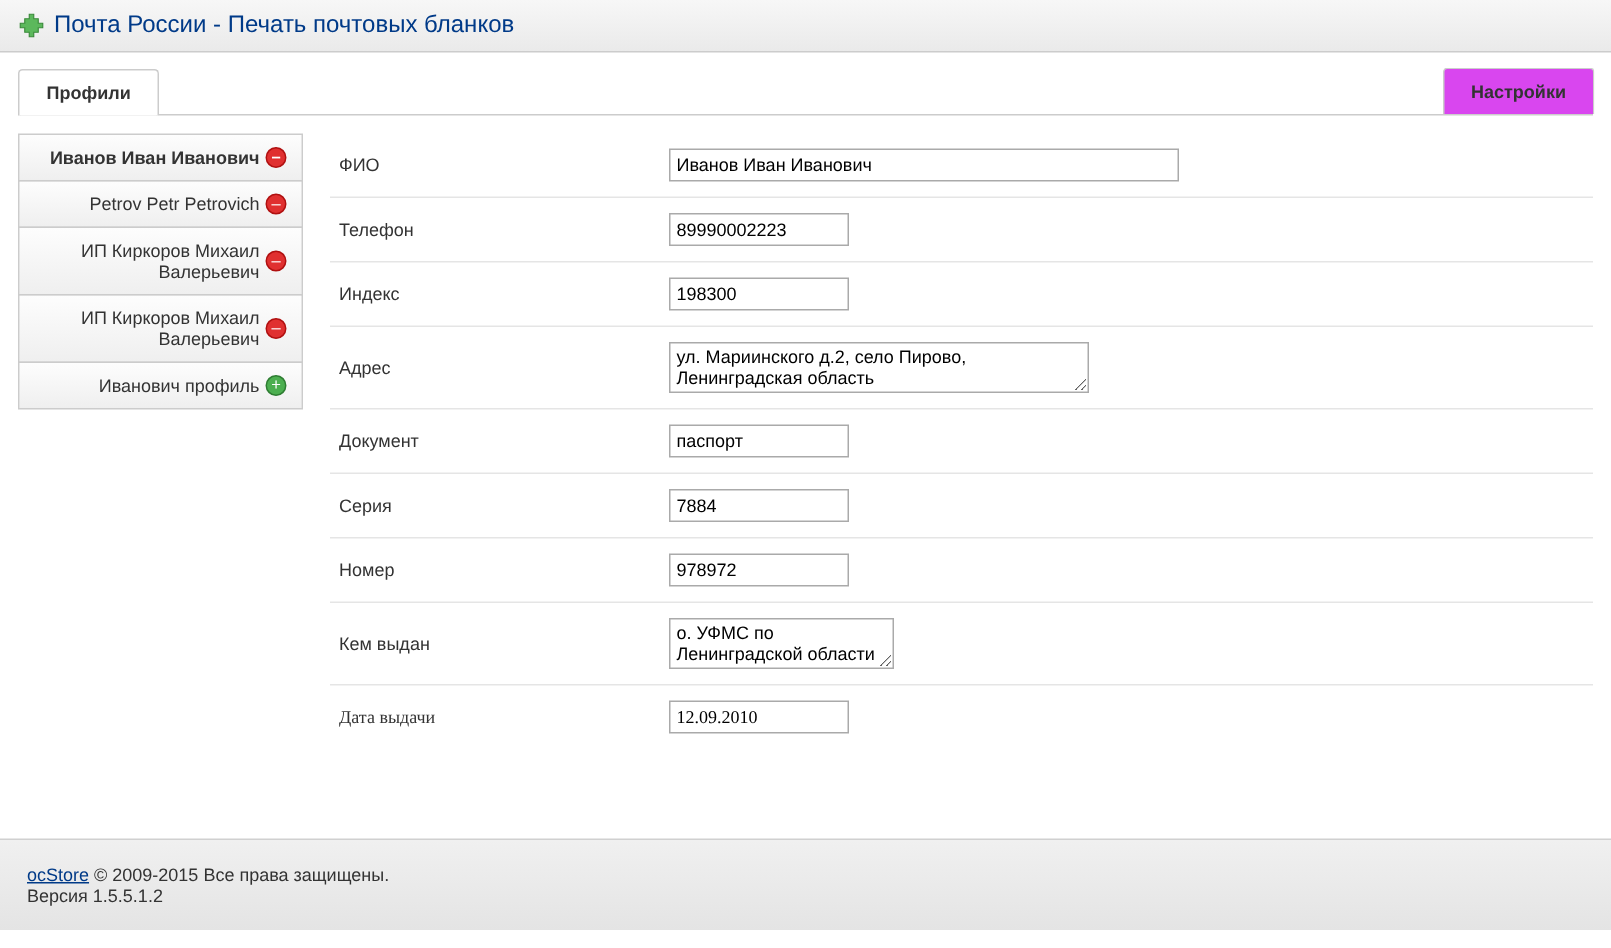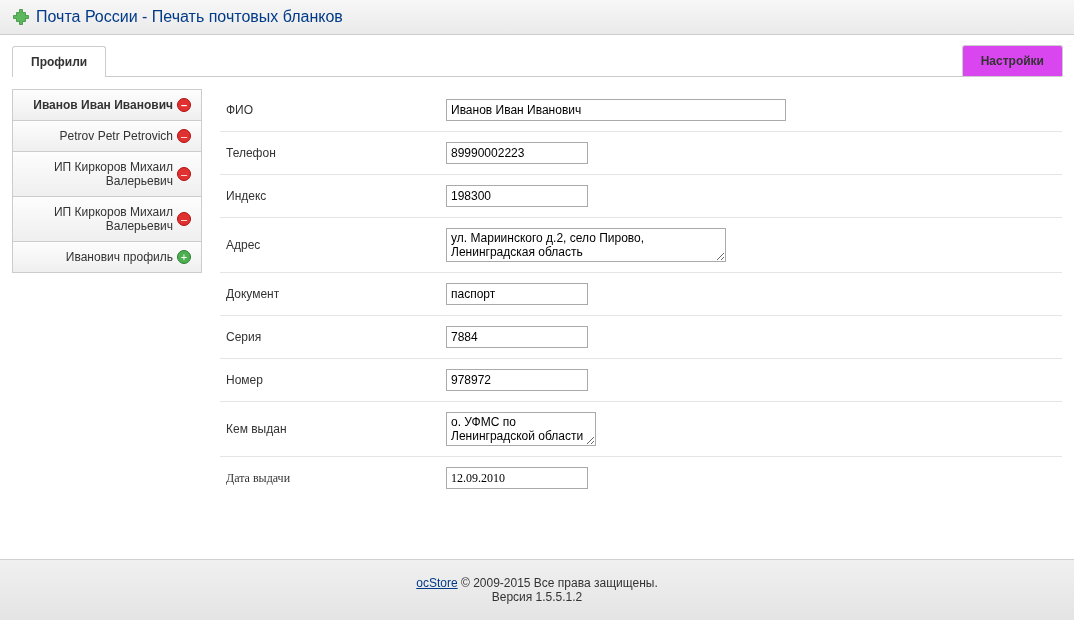--- a/index.html
+++ b/index.html
@@ -20,24 +20,24 @@
   .minus-icon, .plus-icon { width: 14px; height: 14px; border-radius: 50%; display: inline-flex; align-items: center; justify-content: center; color: #fff; font-size: 11px; line-height: 1; flex-shrink: 0; }
   .minus-icon { background: #e03030; border:1px solid #b01010; }
   .plus-icon  { background: #4caf50; border:1px solid #2e7d32; }
   .form-area { flex: 1; }
   .form-row { display: flex; align-items: center; padding: 10px 6px; border-bottom: 1px solid #e5e5e5; }
   .form-row:last-child { border-bottom: none; font-family: Liberation Serif, serif; }
   .form-row label { width: 220px; font-size: 12px; color: #333; }
   .form-row input[type=text] { height: 22px; padding: 2px 4px; border: 1px solid #aaa; font-family: inherit; font-size: 12px; }
   .form-row textarea { padding: 2px 4px; border: 1px solid #aaa; font-family: inherit; font-size: 12px; resize: both; }
   .w-lg { width: 340px; }
-  .w-md { width: 142px; }
+  .w-md { width: 120px; }
   .w-ta { width: 280px; }
   .w-ta-sm { width: 150px; }
-  .footer-wrap { background: linear-gradient(#f0f0f0, #e4e4e4); border-top: 1px solid #d0d0d0; padding: 16px 18px; text-align: center; color: #333; font-size: 12px; margin-top: 30px; }
+  .footer-wrap { background: linear-gradient(#f0f0f0, #e4e4e4); border-top: 1px solid #d0d0d0; padding: 16px 18px; text-align: left; color: #333; font-size: 12px; margin-top: 30px; }
   .footer-wrap a { color: #003a88; text-decoration: underline; }
 </style>
 </head>
 <body>
 
 <div class="header-bar">
   <span class="plugin-icon">
     <svg viewBox="0 0 24 24" width="18" height="18">
         <path fill="#5cb85c" stroke="#3a8a3a" stroke-width="1" d="M10 2h4v4h4v4h4v4h-4v4h-4v4h-4v-4H6v-4H2v-4h4V6h4z"></path>
       </svg>

